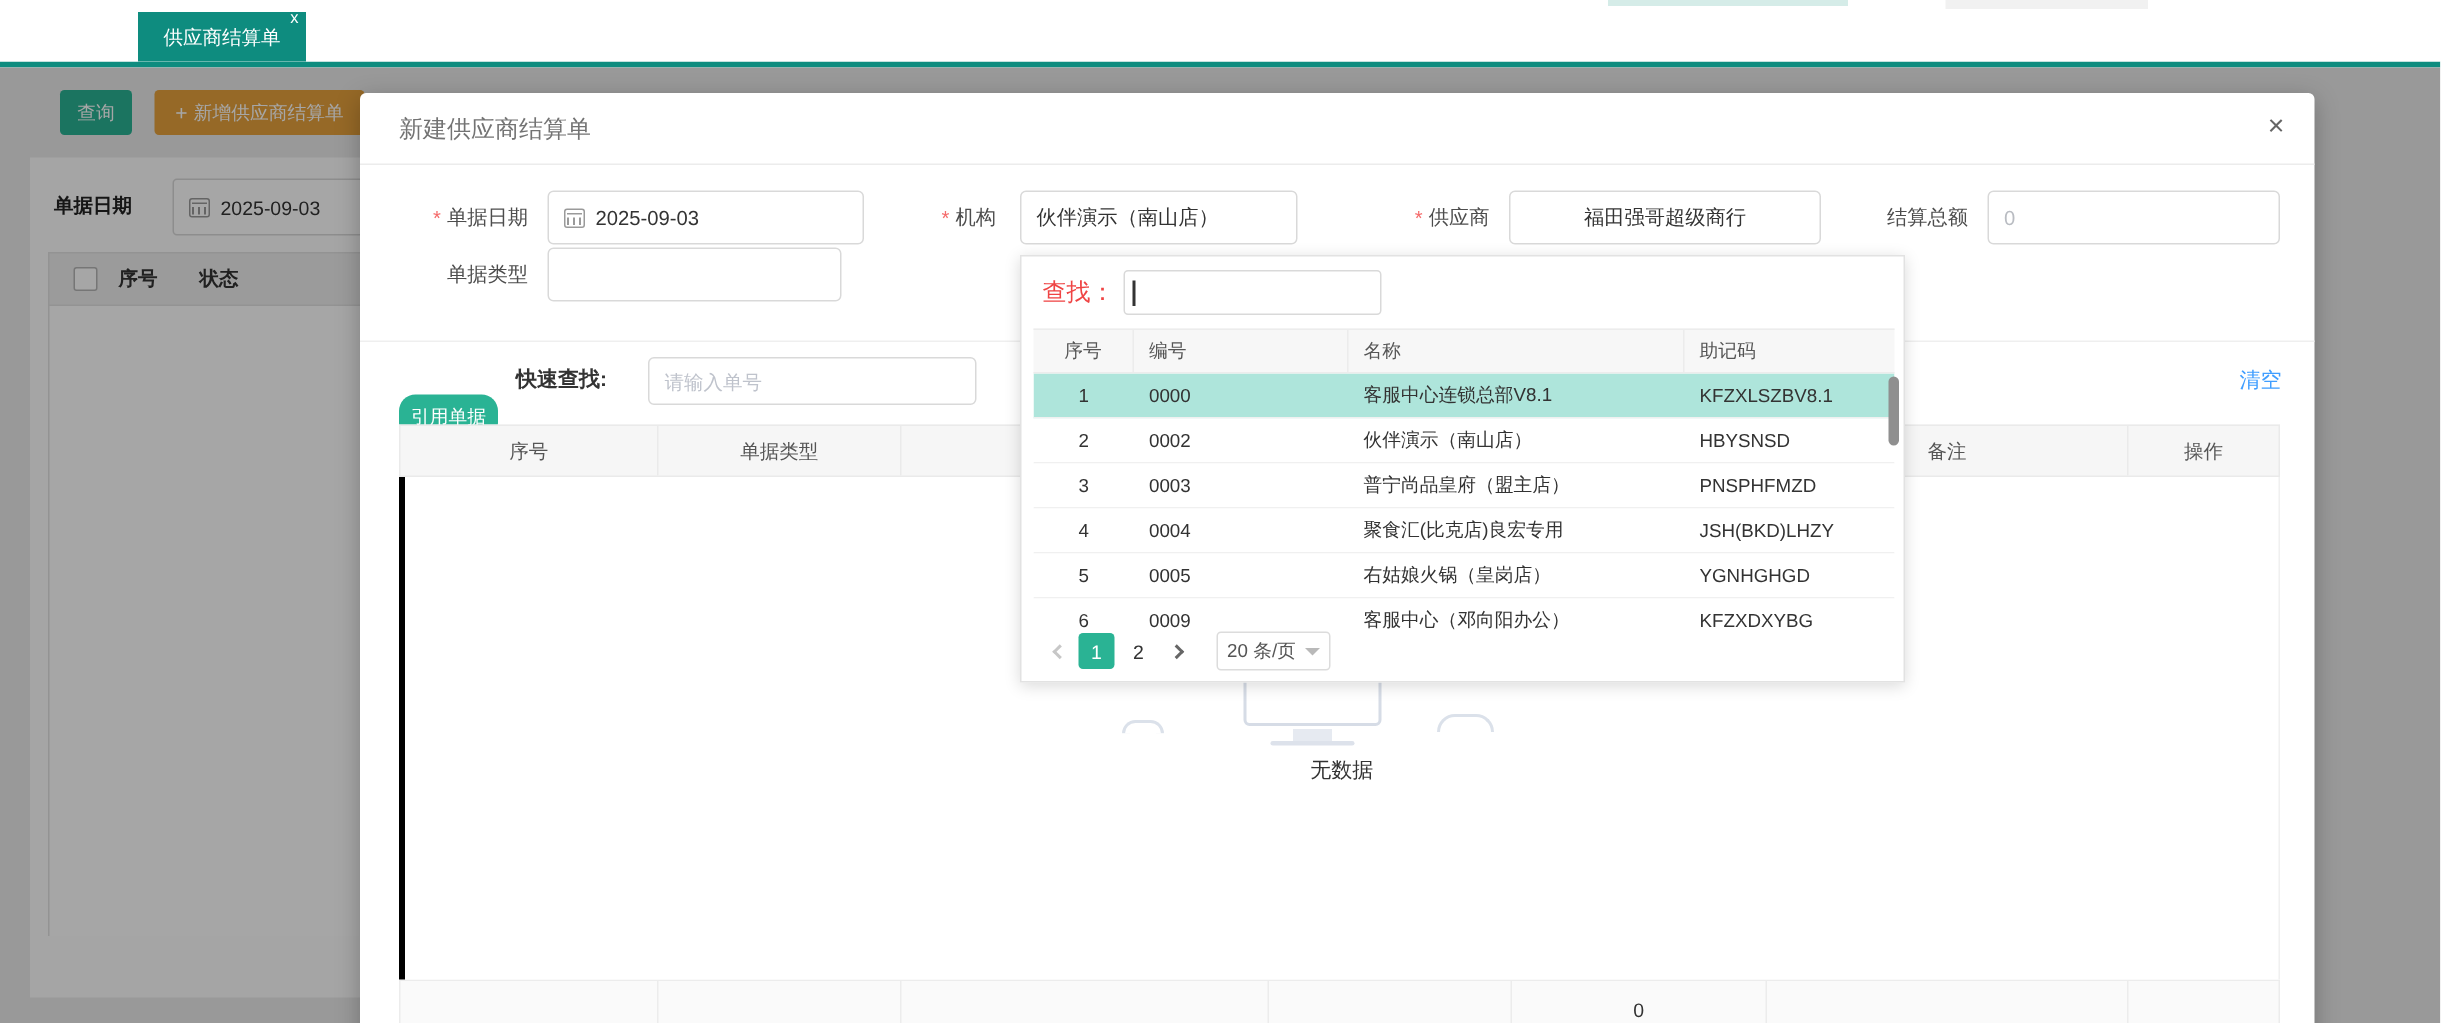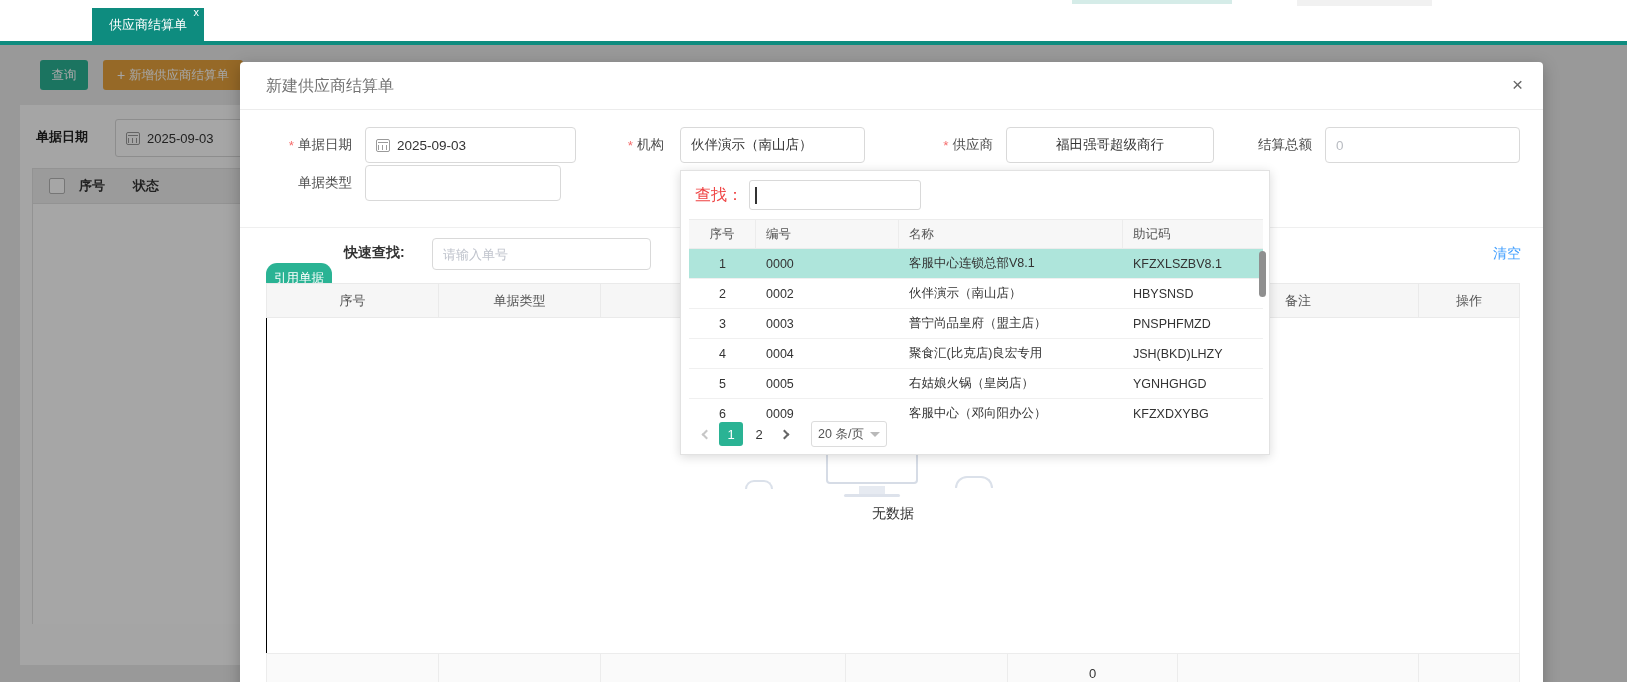--- a/index.html
+++ b/index.html
@@ -66,21 +66,21 @@
               font-size:13px; padding:0 10px; color:#333; outline:none; font-family:inherit; }
   .qf-input::placeholder { color:#bfc3cc; }
   .clear-link { position:absolute; right:22px; top:183px; font-size:14px; color:#409eff; cursor:pointer; }
 
   
   .ref-table { position:absolute; left:26px; top:221px; width:1254px; }
   .rt-header { display:flex; height:35px; background:#f6f6f6; border:1px solid #eaeaea; }
   .rt-header .cell { border-right:1px solid #eaeaea; display:flex; align-items:center; justify-content:center;
                      font-size:13px; color:#555; }
   .rt-header .cell:last-child { border-right:none; }
-  .rt-body { position:relative; height:335px; background:#fff; border-left:1px solid #000000; border-right:1px solid #f0f0f0; }
+  .rt-body { position:relative; height:335px; background:#fff; border-left:4px solid #000000; border-right:1px solid #f0f0f0; }
   .rt-footer { display:flex; height:40px; background:#fafafa; border:1px solid #ececec; }
   .rt-footer .cell { border-right:1px solid #ececec; display:flex; align-items:center; justify-content:center;
                      font-size:13px; color:#333; }
   .rt-footer .cell:last-child { border-right:none; }
 
   .empty-text { position:absolute; left:0; right:0; top:187px; text-align:center; font-size:14px; color:#333; }
   
   .ill { position:absolute; left:0; top:0; width:100%; height:260px; }
   .ill-monitor { position:absolute; left:559px; top:120px; width:92px; height:46px; border:2px solid #d6dce6; border-radius:4px; background:#fff; }
   .ill-monitor .bar { position:absolute; left:0; top:0; width:100%; height:10px; border-bottom:2px solid #e3e8f0; }

